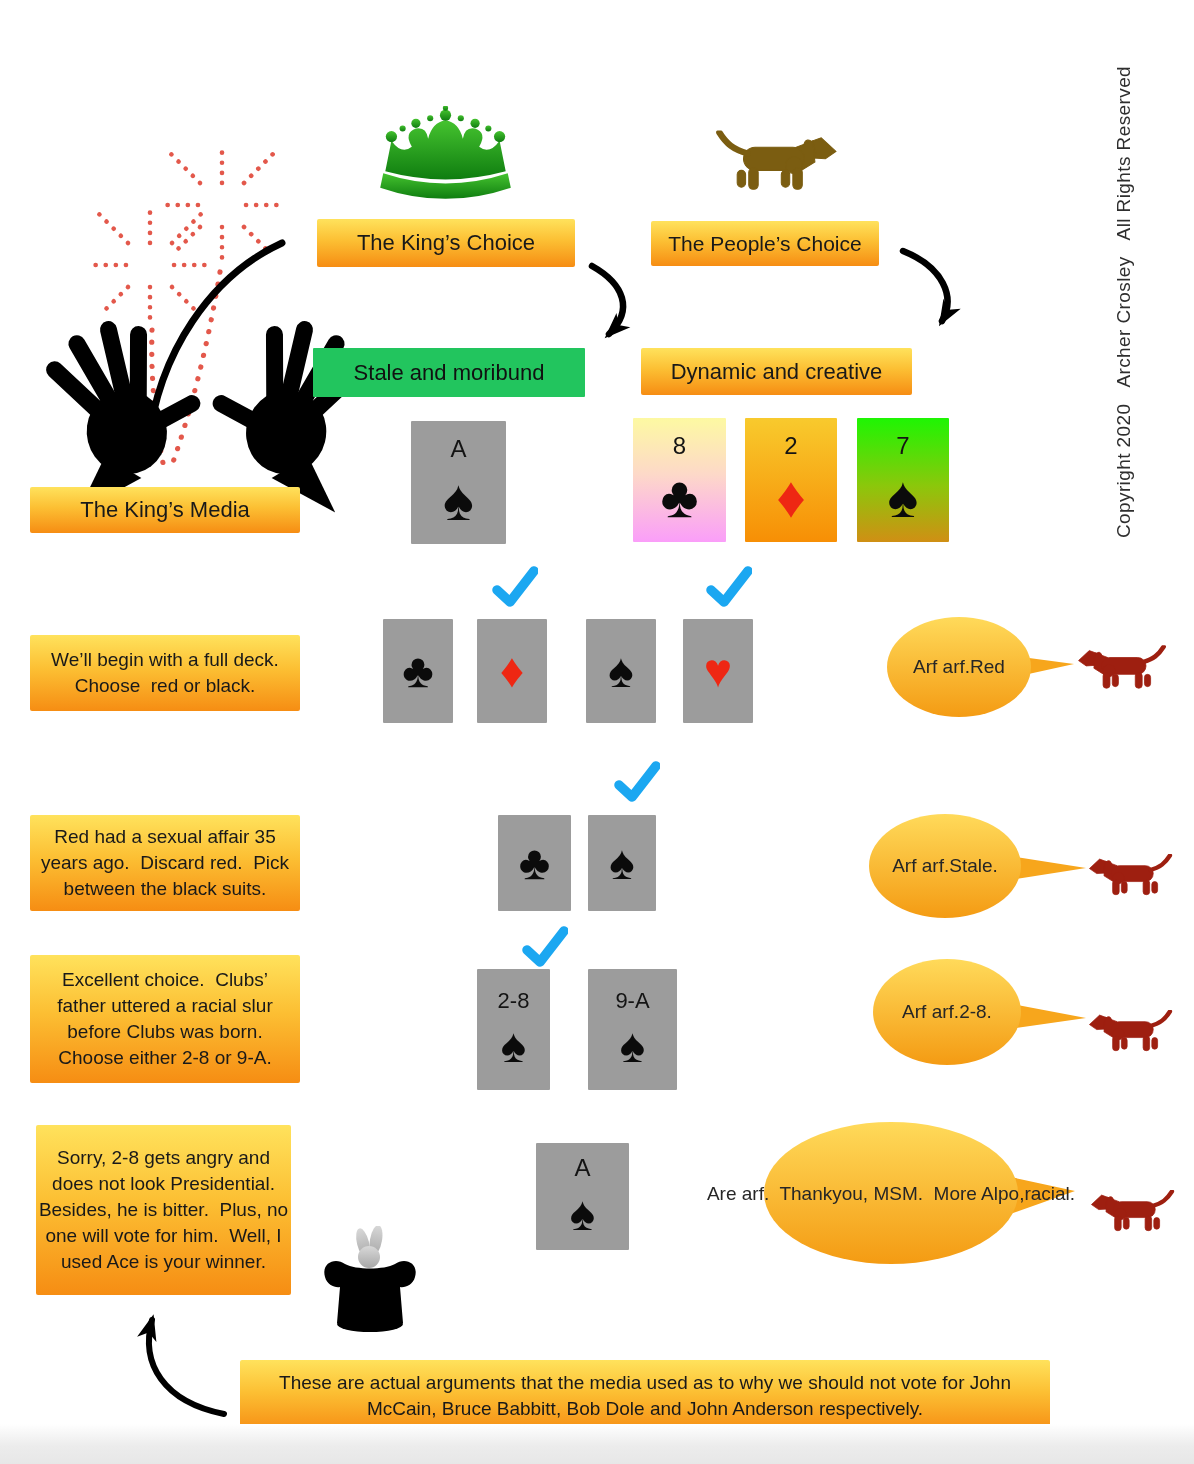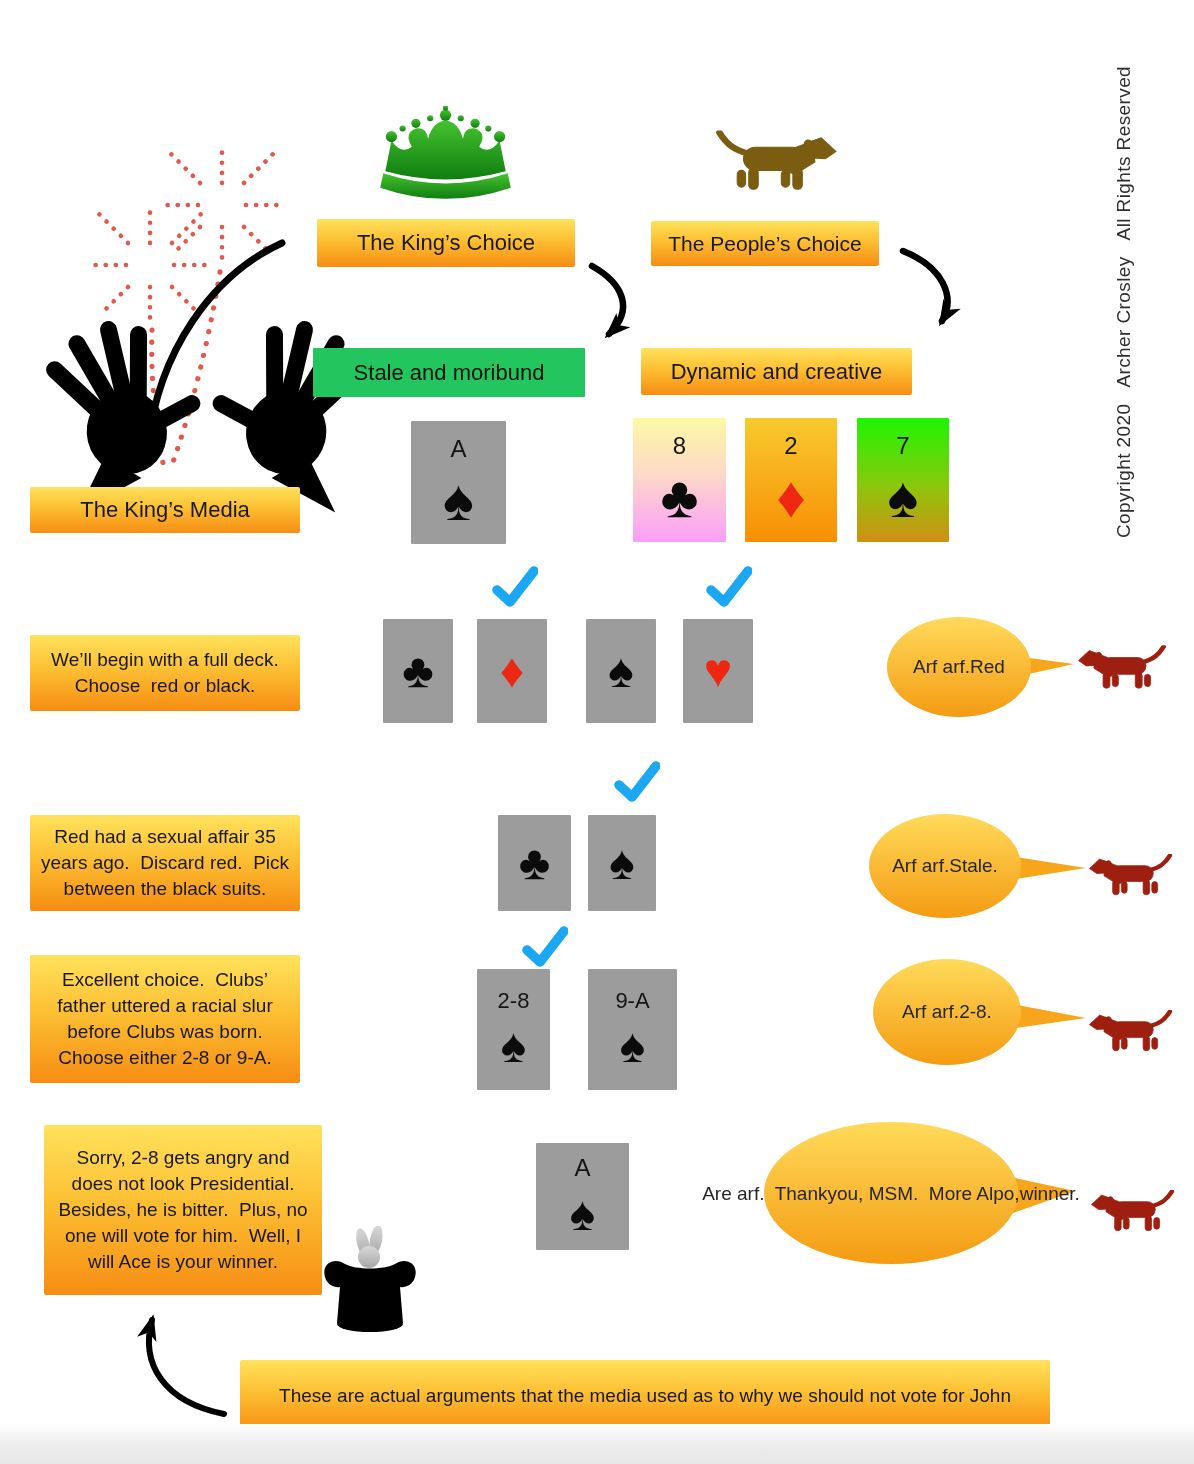--- a/index.html
+++ b/index.html
@@ -312,26 +312,26 @@
     <div>Arf arf.</div>
     <div>2-8.</div>
   </div>
 </div>
 <svg class="abs" style="left:1088px;top:1006px" width="87" height="53" viewBox="0 0 120 62">
   <g fill="#9e1f10" stroke="#9e1f10">
       <use href="#dachshund"></use>
     </g>
 </svg>
 
-<div class="goldbox" style="left:44px;top:1125px;width:278px;height:170px">
+<div class="goldbox" style="left:36px;top:1125px;width:255px;height:170px">
   <div class="stepline">Sorry, 2-8 gets angry and</div>
   <div class="stepline">does not look Presidential.</div>
   <div class="stepline">Besides, he is bitter.  Plus, no</div>
   <div class="stepline">one will vote for him.  Well, I</div>
-  <div class="stepline">will Ace is your winner.</div>
+  <div class="stepline">used Ace is your winner.</div>
 </div>
 
 <div class="card gray" style="left:536px;top:1143px;width:93px;height:107px">
   <div class="rank">A</div>
   <div class="suit small">♠</div>
 </div>
 
 <svg class="abs" style="left:315px;top:1226px" width="110" height="110" viewBox="0 0 110 108">
   <g fill="url(#rabbitgrad)">
     <ellipse cx="48" cy="16" rx="6" ry="15" transform="rotate(-14 48 16)"></ellipse>
@@ -343,28 +343,29 @@
 </svg>
 
 <div class="bubble" style="left:763px;top:1121px;width:316px;height:146px">
   <svg width="316" height="146">
     <polygon points="220,50 312,70 228,100" fill="#f7a61c"></polygon>
     <ellipse cx="128" cy="72" rx="127" ry="71" fill="url(#bubgrad)"></ellipse>
   </svg>
   <div class="txt" style="width:256px;height:146px">
     <div>Are arf.  Thank</div>
     <div>you, MSM.  More Alpo,</div>
-    <div>winner.</div>
+    <div>racial.</div>
   </div>
 </div>
 <svg class="abs" style="left:1090px;top:1186px" width="87" height="53" viewBox="0 0 120 62">
   <g fill="#9e1f10" stroke="#9e1f10">
       <use href="#dachshund"></use>
     </g>
 </svg>
 
 <div class="goldbox" style="left:240px;top:1360px;width:810px;height:72px">
   <div class="stepline">These are actual arguments that the media used as to why we should not vote for John</div>
+  <div class="stepline">McCain, Bruce Babbitt, Bob Dole and John Anderson respectively.</div>
 </div>
 
 <div class="bottom-fade"></div>
 
 <div class="copyright">Copyright 2020   Archer Crosley   All Rights Reserved</div>
 
 </body></html>

